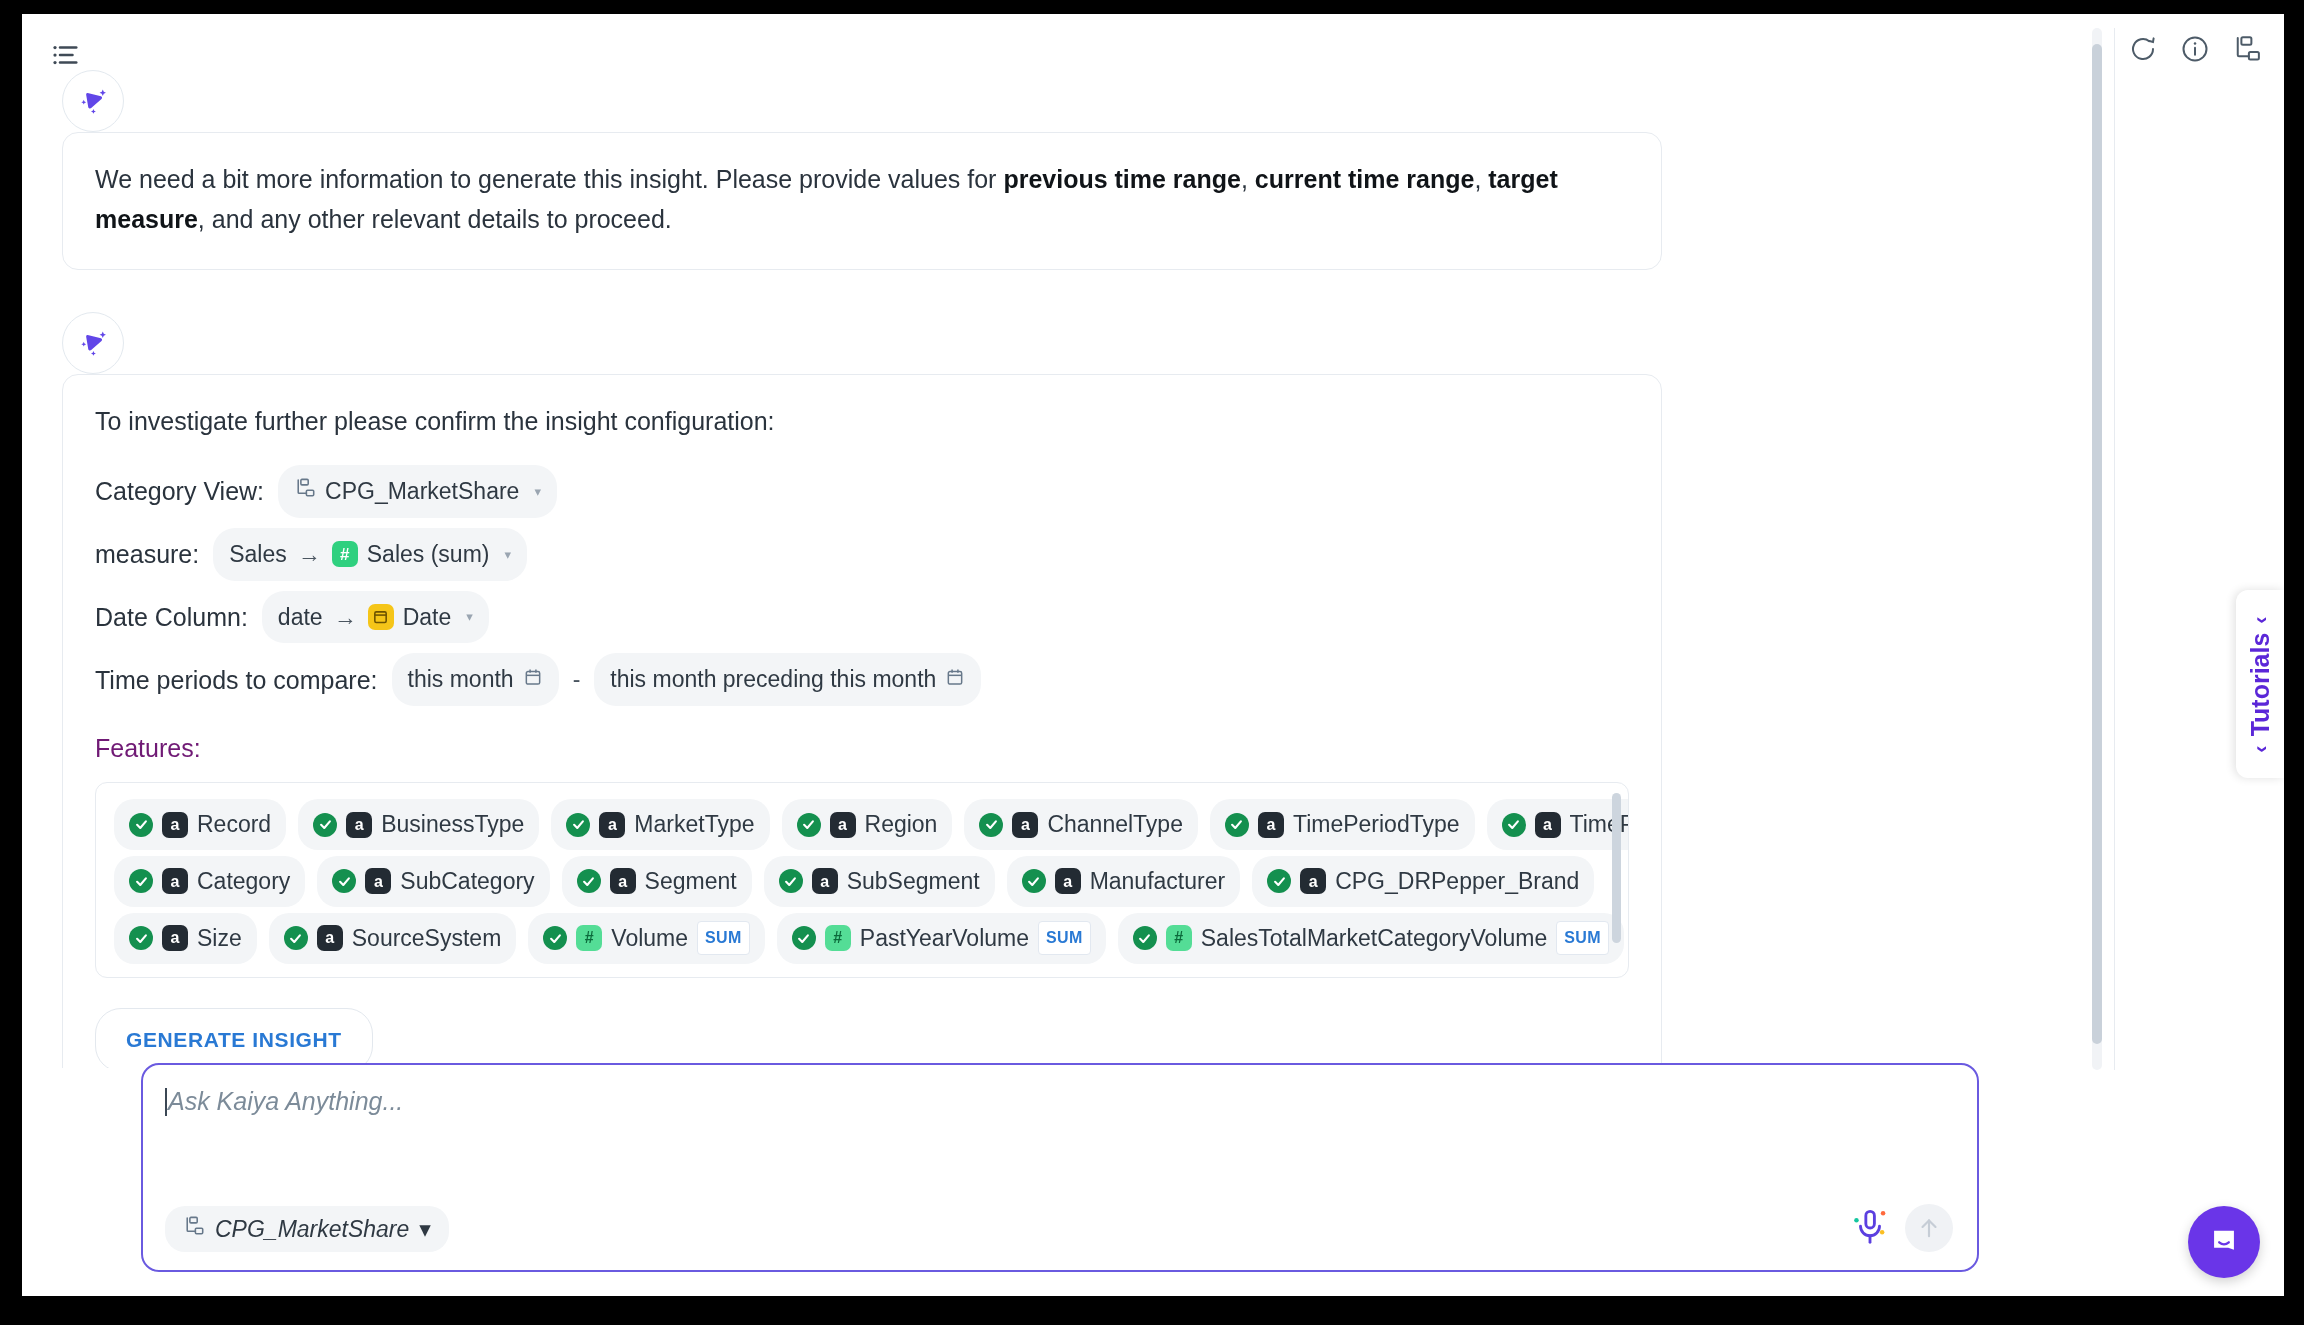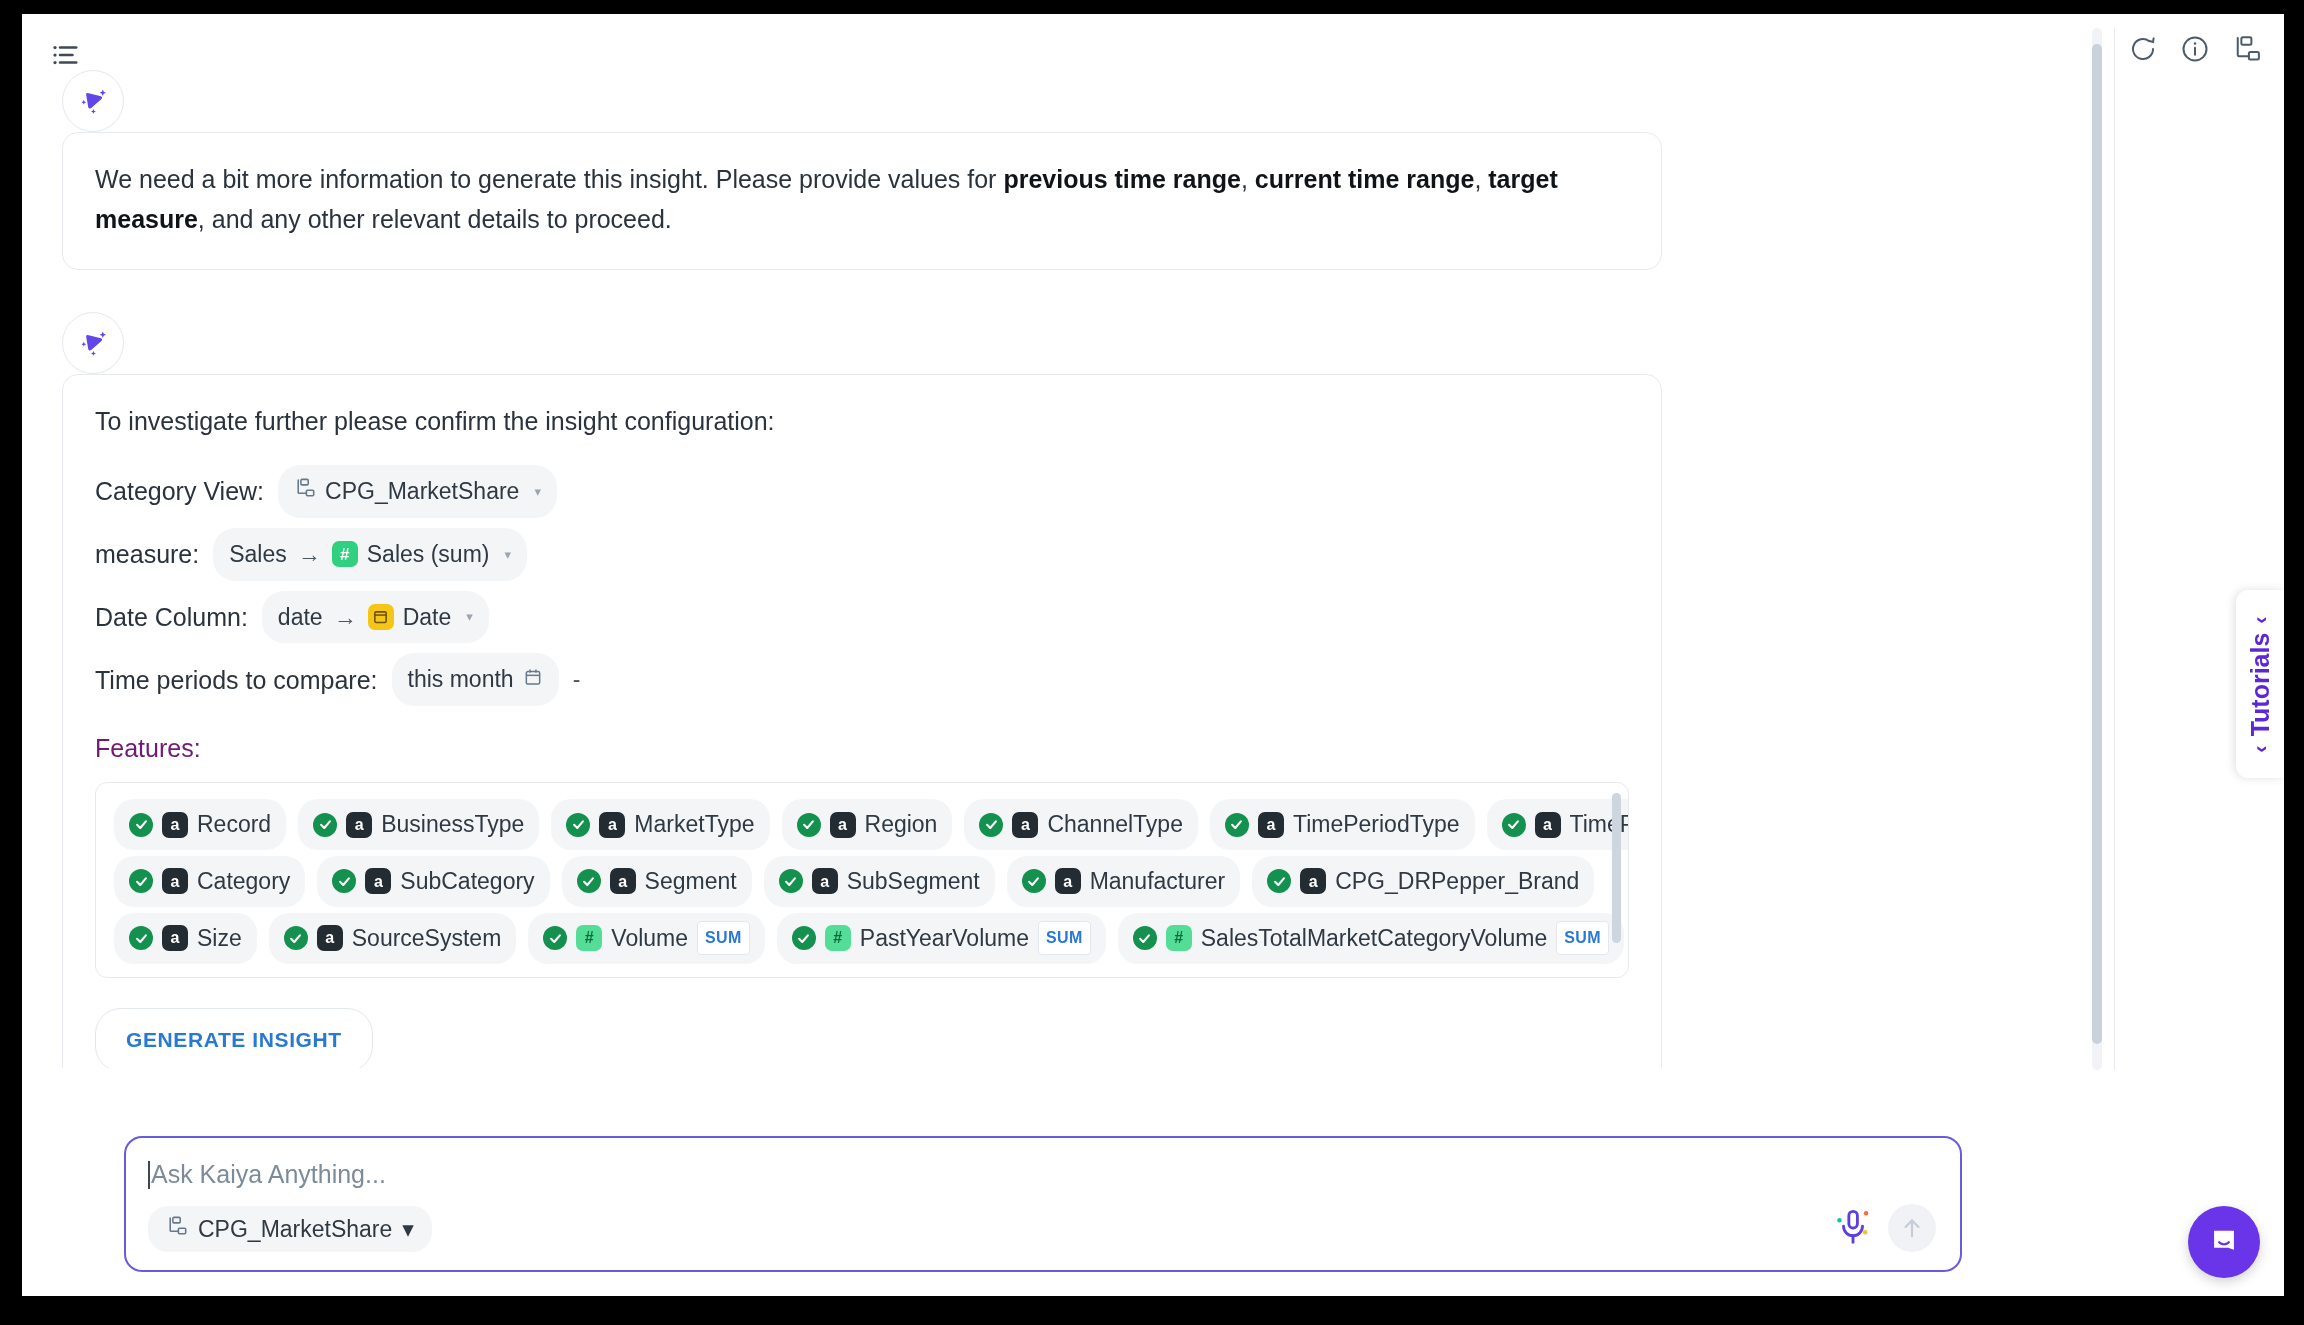--- a/index.html
+++ b/index.html
@@ -223,25 +223,26 @@
     color: #5b27d8;
     font-weight: 700;
     font-size: 25px;
     display: flex; align-items: center; gap: 9px;
   }
   .chev { font-size: 22px; font-weight: 700; }
 
   
   .composer {
     position: absolute;
-    left: 102px; bottom: 24px;
-    width: 1838px; height: 136px;
+    left: 119px; bottom: 24px;
+    width: 1838px; height: 209px;
     border: 2px solid #6a5ae0;
     border-radius: 18px;
     background: #fff;
+    font-style: italic;
   }
   .composer-input {
     position: absolute; left: 22px; top: 22px; right: 120px;
     font-size: 25px; color: #7c8b99;
     display: flex; align-items: center;
   }
   .caret-bar {
     display: inline-block; width: 2px; height: 28px;
     background: #3b4754; margin-right: 1px;
   }
@@ -402,20 +403,31 @@
             <span>
               <svg viewBox="0 0 24 24" width="20" height="20" fill="none" stroke="#67788a" stroke-width="1.8">
                 <rect x="4" y="5.5" width="16" height="15" rx="2"></rect>
                 <line x1="4" y1="10" x2="20" y2="10"></line>
                 <line x1="8.5" y1="3" x2="8.5" y2="7"></line>
                 <line x1="15.5" y1="3" x2="15.5" y2="7"></line>
               </svg>
             </span>
           </span>
           <span class="dash">-</span>
+          <span class="pill">
+            <span>this month preceding this month</span>
+            <span>
+              <svg viewBox="0 0 24 24" width="20" height="20" fill="none" stroke="#67788a" stroke-width="1.8">
+                <rect x="4" y="5.5" width="16" height="15" rx="2"></rect>
+                <line x1="4" y1="10" x2="20" y2="10"></line>
+                <line x1="8.5" y1="3" x2="8.5" y2="7"></line>
+                <line x1="15.5" y1="3" x2="15.5" y2="7"></line>
+              </svg>
+            </span>
+          </span>
         </div>
 
         
         <div class="features-label">Features:</div>
 
         <div class="features-box">
           <div class="features-rows" id="features-rows">
               <div class="feat-row">
                 <div class="chip">
                   <span class="check">

